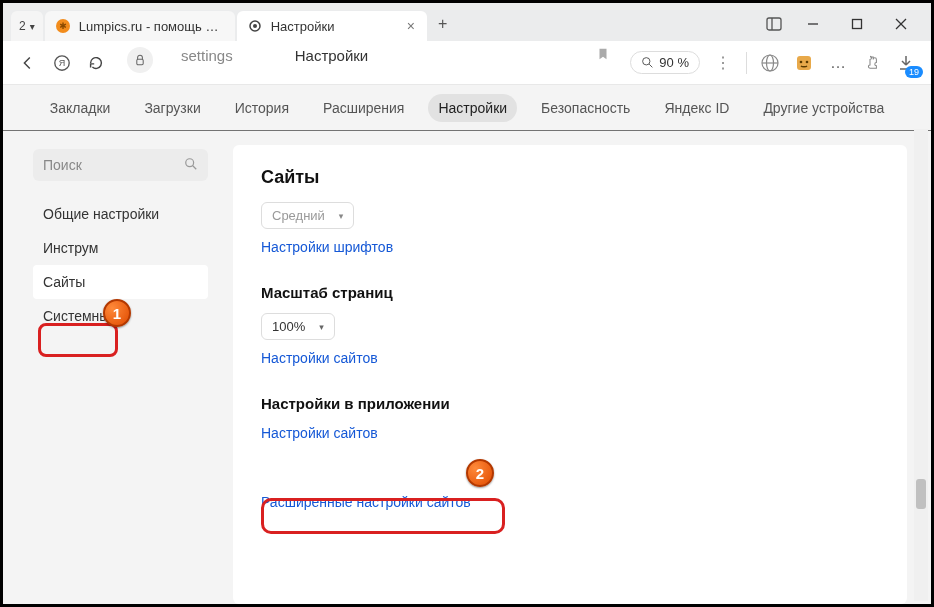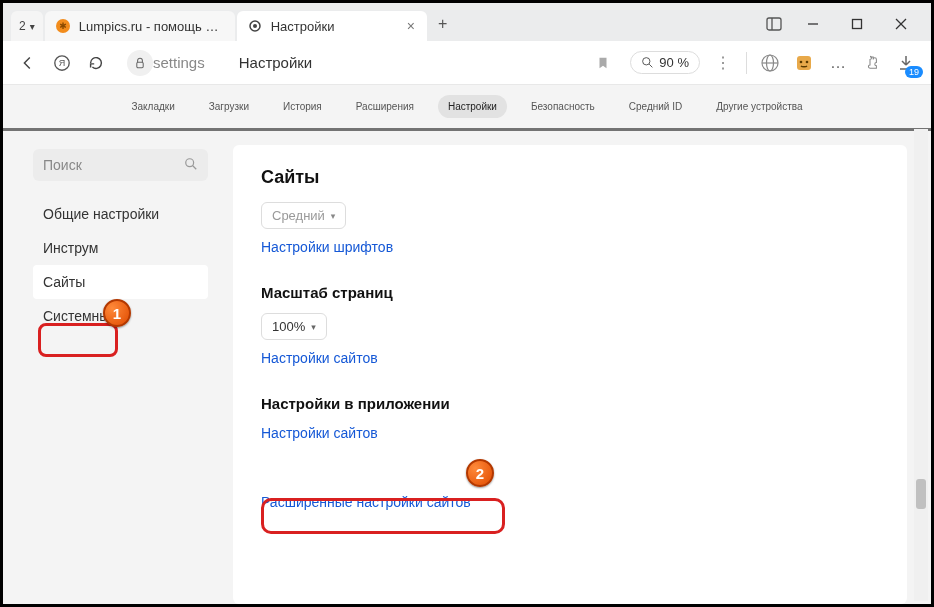--- a/index.html
+++ b/index.html
@@ -13,48 +13,48 @@
 .browser-tab .favicon { width: 16px; height: 16px; flex: none; display: flex; align-items: center; justify-content: center; }
 .browser-tab .title { flex: 1; overflow: hidden; text-overflow: ellipsis; }
 .browser-tab .close { width: 12px; height: 12px; color: #777; font-size: 14px; display: flex; align-items: center; justify-content: center; flex: none; }
 .new-tab-btn { width: 28px; height: 28px; display: flex; align-items: center; justify-content: center; font-size: 16px; color: #555; border-radius: 4px; align-self: center; }
 .win-controls { margin-left: auto; display: flex; align-items: center; }
 .win-controls .wc { width: 44px; height: 34px; display: flex; align-items: center; justify-content: center; color: #333; }
 .bookmark-top { width: 34px; height: 34px; display: flex; align-items: center; justify-content: center; }
 
 .addr-bar { height: 44px; background: #fff; border-bottom: 1px solid #e8e8e8; display: flex; align-items: center; padding: 0 14px; gap: 12px; }
 .addr-bar .ico { width: 22px; height: 22px; display: flex; align-items: center; justify-content: center; color: #444; }
-.addr-omnibox { flex: 1; display: flex; align-items: center; gap: 0; height: 32px; padding: 0 8px; border-radius: 16px; }
+.addr-omnibox { flex: 1; display: flex; gap: 28px; height: 32px; padding: 0 8px; border-radius: 16px; }
 .addr-omnibox .url-text { color: #888; font-size: 15px; }
 .addr-omnibox .url-title { color: #333; font-size: 15px; margin-left: 34px; }
 .addr-omnibox .bm { margin-left: auto; color: #888; }
 .zoom-pill { display: flex; align-items: center; gap: 5px; border: 1px solid #ddd; border-radius: 16px; padding: 3px 10px; font-size: 13px; color: #333; text-align: center; }
 .zoom-pill svg { width: 13px; height: 13px; }
 .ext-icon { width: 22px; height: 22px; display: flex; align-items: center; justify-content: center; }
 .dl-badge { position: relative; }
 .dl-badge .badge { position: absolute; bottom: -4px; right: -6px; background: #1a8cff; color: #fff; font-size: 9px; border-radius: 8px; padding: 1px 4px; }
 
-.top-nav { height: 46px; background: #f4f4f4; display: flex; align-items: center; justify-content: center; gap: 14px; font-size: 10px; color: #555; border-bottom: 3px solid #737373; }
+.top-nav { height: 46px; background: #f4f4f4; display: flex; align-items: center; justify-content: center; gap: 14px; font-size: 14px; color: #555; border-bottom: 1px solid #737373; }
 .top-nav .nav-item { padding: 6px 10px; border-radius: 14px; cursor: pointer; }
 .top-nav .nav-item.active { background: #e2e2e2; color: #222; }
 
 .content-area { display: flex; background: #f4f4f4; height: calc(100% - 38px - 44px - 46px); }
 .scroll-gutter { width: 14px; background: #f0f0f0; position: absolute; right: 3px; top: 126px; bottom: 3px; }
 .scroll-thumb { position: absolute; right: 2px; width: 10px; height: 30px; top: 350px; background: #c0c0c0; border-radius: 3px; }
 
 .sidebar { width: 200px; padding: 18px 8px 0 30px; }
 .sidebar .search { display: flex; gap: 6px; background: #ececec; border-radius: 6px; padding: 8px 10px; color: #888; font-size: 14px; margin-bottom: 16px; width: 175px; }
 .sidebar .side-item { padding: 9px 10px; font-size: 14px; color: #333; cursor: pointer; width: 175px; border-radius: 4px; }
 .sidebar .side-item.active { background: #fff; }
 .hi-red-1 { border: 3px solid #d92020; border-radius: 8px; position: absolute; left: 35px; top: 320px; width: 80px; height: 34px; pointer-events: none; }
 
 .main-panel { flex: 1; margin: 14px 24px 0 30px; background: #fff; border-radius: 6px; padding: 22px 28px; position: relative; }
 .main-panel h2 { font-size: 18px; font-weight: 700; color: #111; margin-bottom: 14px; }
 .main-panel h3 { font-size: 15px; font-weight: 700; color: #111; margin: 28px 0 12px 0; }
-.select-box { display: inline-flex; align-items: center; gap: 6px; border: 1px solid #ddd; border-radius: 6px; padding: 5px 10px; font-size: 13px; color: #999; }
+.select-box { display: inline-flex; align-items: center; gap: 14px; border: 1px solid #ddd; border-radius: 6px; padding: 5px 10px; font-size: 13px; color: #999; }
 .link-blue { color: #1558d6; font-size: 14px; cursor: pointer; display: inline-block; margin-top: 10px; }
 .hi-red-2 { border: 3px solid #d92020; border-radius: 10px; position: absolute; left: 258px; top: 495px; width: 244px; height: 36px; pointer-events: none; }
 
 .marker { width: 28px; height: 28px; border-radius: 50%; background: radial-gradient(circle at 30% 30%, #ff8a3a, #e04a00); border: 2px solid #b23800; color: #fff; font-weight: 700; font-size: 15px; display: flex; align-items: center; justify-content: center; position: absolute; box-shadow: 0 1px 2px rgba(0,0,0,.4); }
 .marker.m1 { left: 100px; top: 296px; }
 .marker.m2 { left: 463px; top: 456px; }
 
 svg { display: block; }
 </style>
 </head>
@@ -182,21 +182,21 @@
   </div>
 </div>
 
 <div class="top-nav">
   <span class="nav-item">Закладки</span>
   <span class="nav-item">Загрузки</span>
   <span class="nav-item">История</span>
   <span class="nav-item">Расширения</span>
   <span class="nav-item active">Настройки</span>
   <span class="nav-item">Безопасность</span>
-  <span class="nav-item">Средний ID</span>
+  <span class="nav-item">Яндекс ID</span>
   <span class="nav-item">Другие устройства</span>
 </div>
 
 <div class="content-area">
   <div class="sidebar">
     <div class="search">
       <span style="flex:1;">Поиск</span>
       <svg viewBox="0 0 16 16" width="14" height="14">
           <circle cx="6.5" cy="6.5" r="4.5" fill="none" stroke="#999" stroke-width="1.4"></circle>
           <line x1="10" y1="10" x2="14" y2="14" stroke="#999" stroke-width="1.4"></line>

